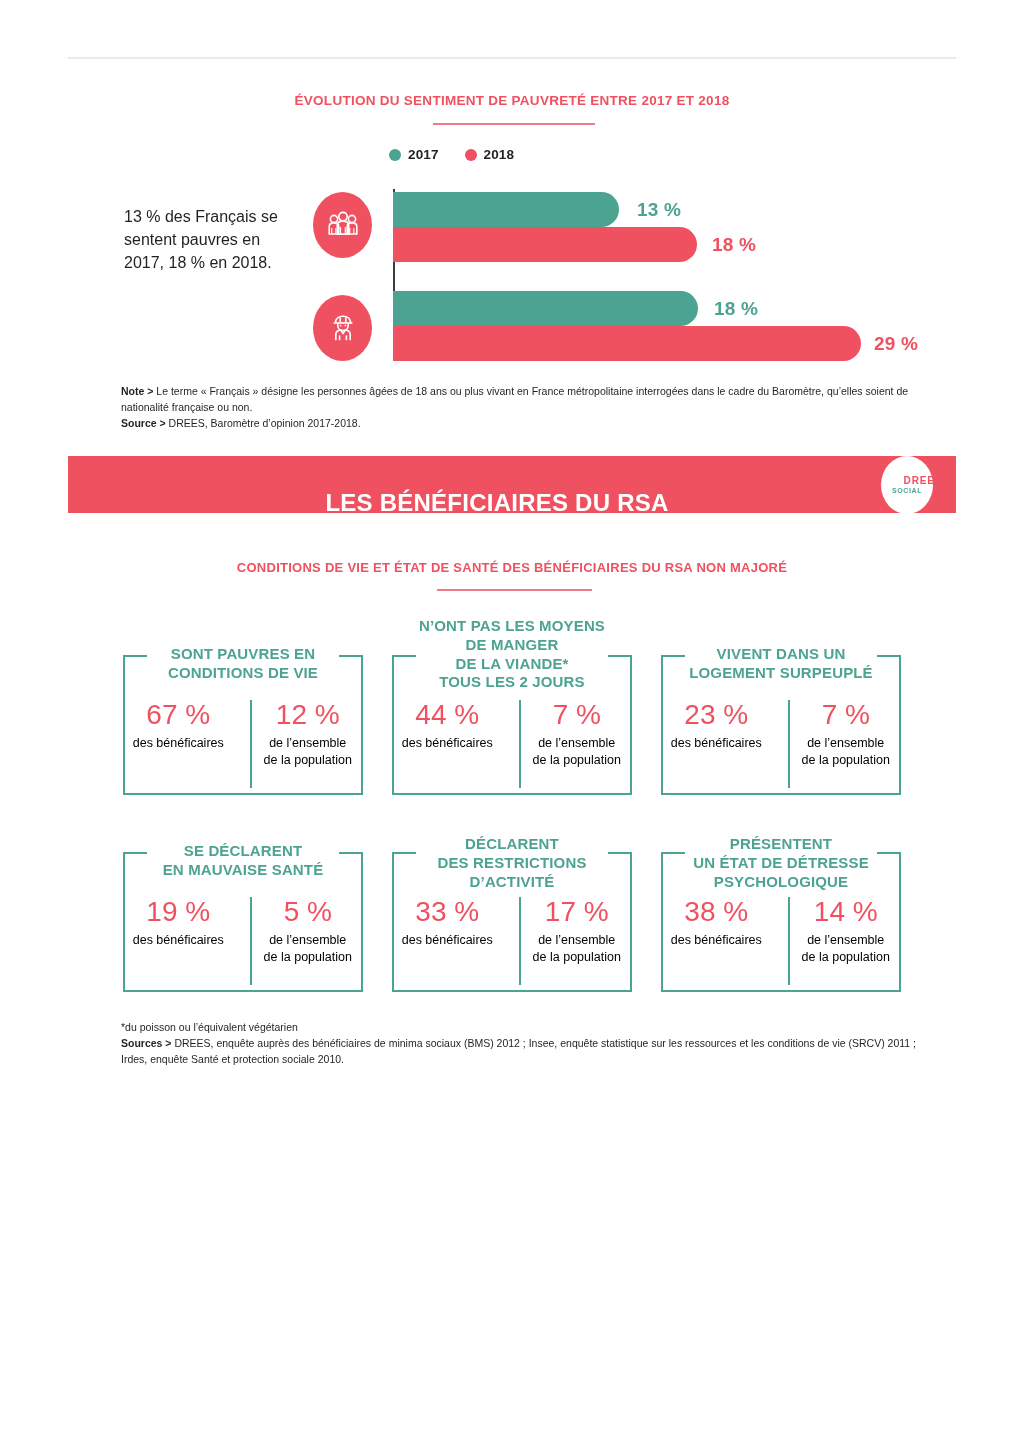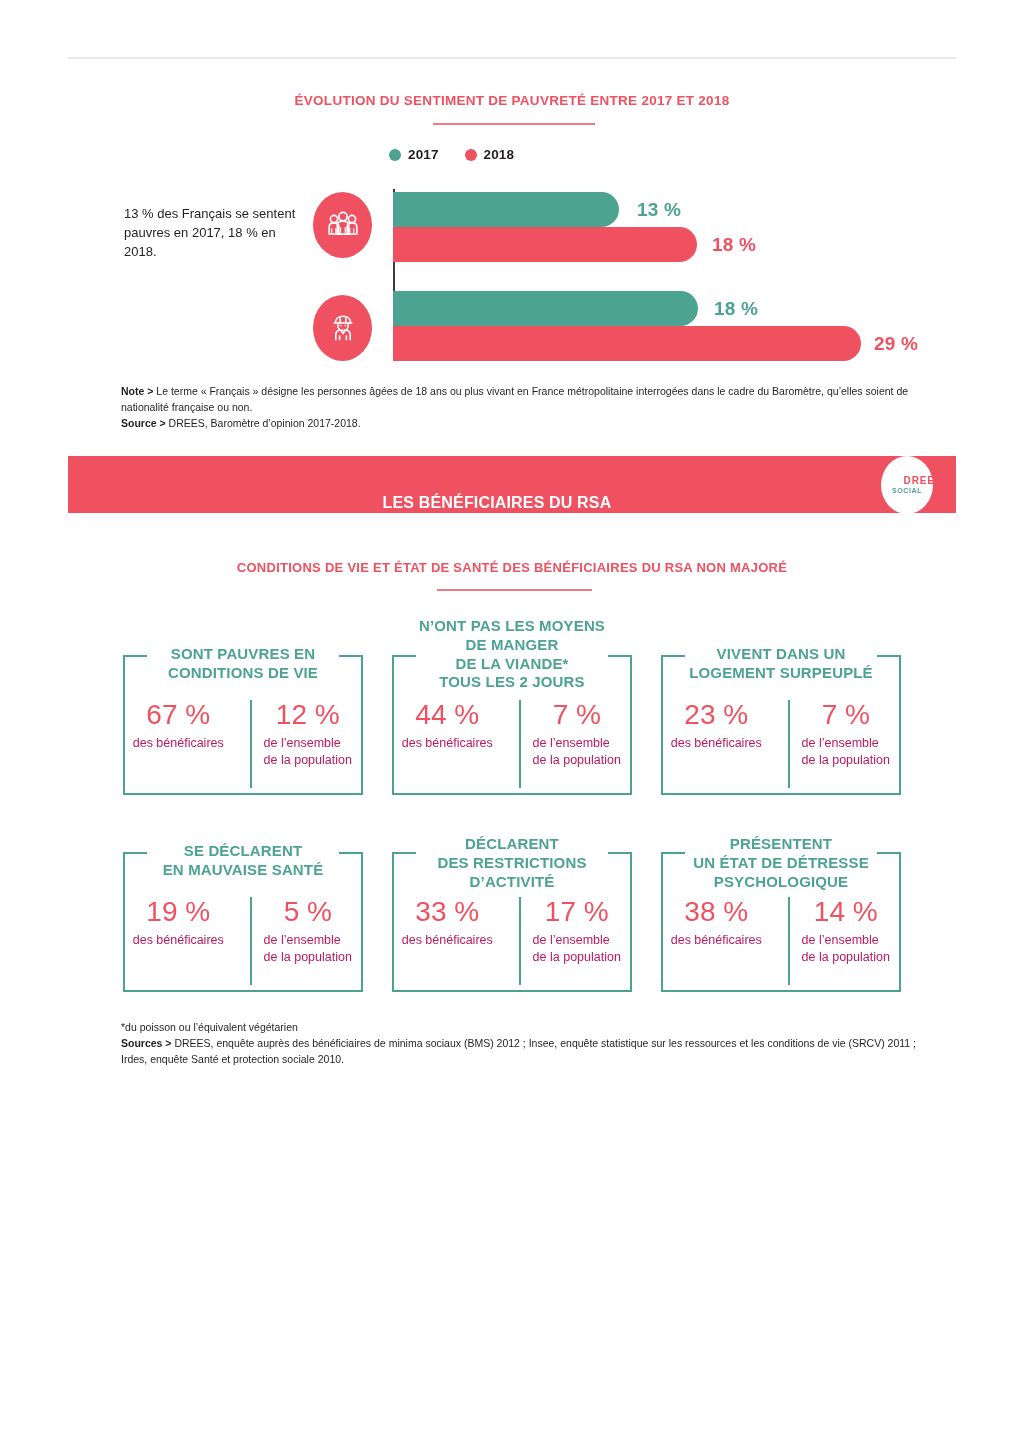--- a/index.html
+++ b/index.html
@@ -91,21 +91,21 @@
     left: 313px;
     width: 59px; height: 66px;
     border-radius: 50%;
     background: #ef5160;
     display: flex; align-items: center; justify-content: center;
   }
   .row-caption {
     position: absolute;
     left: 124px;
     width: 175px;
-    font-size: 13px;
+    font-size: 16px;
     line-height: 1.45;
     color: #231f20;
   }
 
   
   .note-block {
     position: absolute;
     left: 121px;
     width: 800px;
     font-size: 10.5px;
@@ -118,21 +118,21 @@
   .banner {
     position: absolute;
     left: 68px; top: 456px;
     width: 888px; height: 57px;
     background: #ef5160;
     display: flex;
     align-items: center;
     justify-content: center;
   }
   .banner-title {
-    font-size: 16px;
+    font-size: 24px;
     font-weight: bold;
     color: #ffffff;
     letter-spacing: .01em;
     margin-left: -30px;
     margin-top: 36px;
   }
   .drees-logo {
     position: absolute;
     right: 23px; top: 50%;
     transform: translateY(-50%);
@@ -220,22 +220,22 @@
   }
   .stat-pct {
     font-size: 28px;
     color: #ef5160;
     line-height: 1.05;
     white-space: nowrap;
     font-weight: normal;
   }
   .stat-lbl {
     font-size: 12.5px;
-    color: #be185d;
-    text-align: left;
+    color: #000000;
+    text-align: center;
     line-height: 1.3;
     margin-top: 6px;
     white-space: pre-line;
   }
 </style>
 </head>
 <body>
 
 <div class="top-rule"></div>
 

